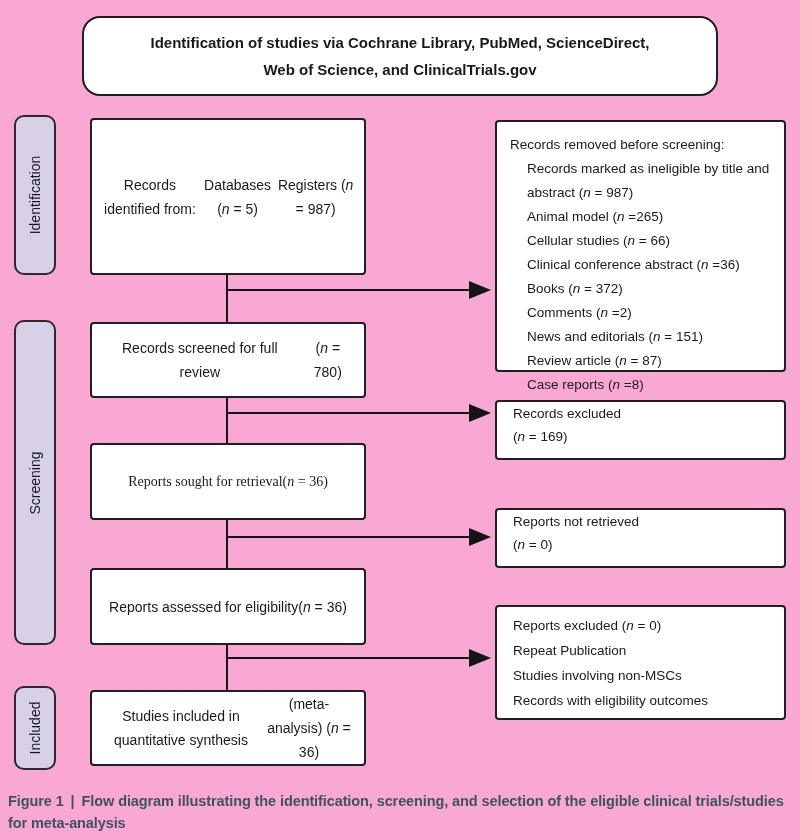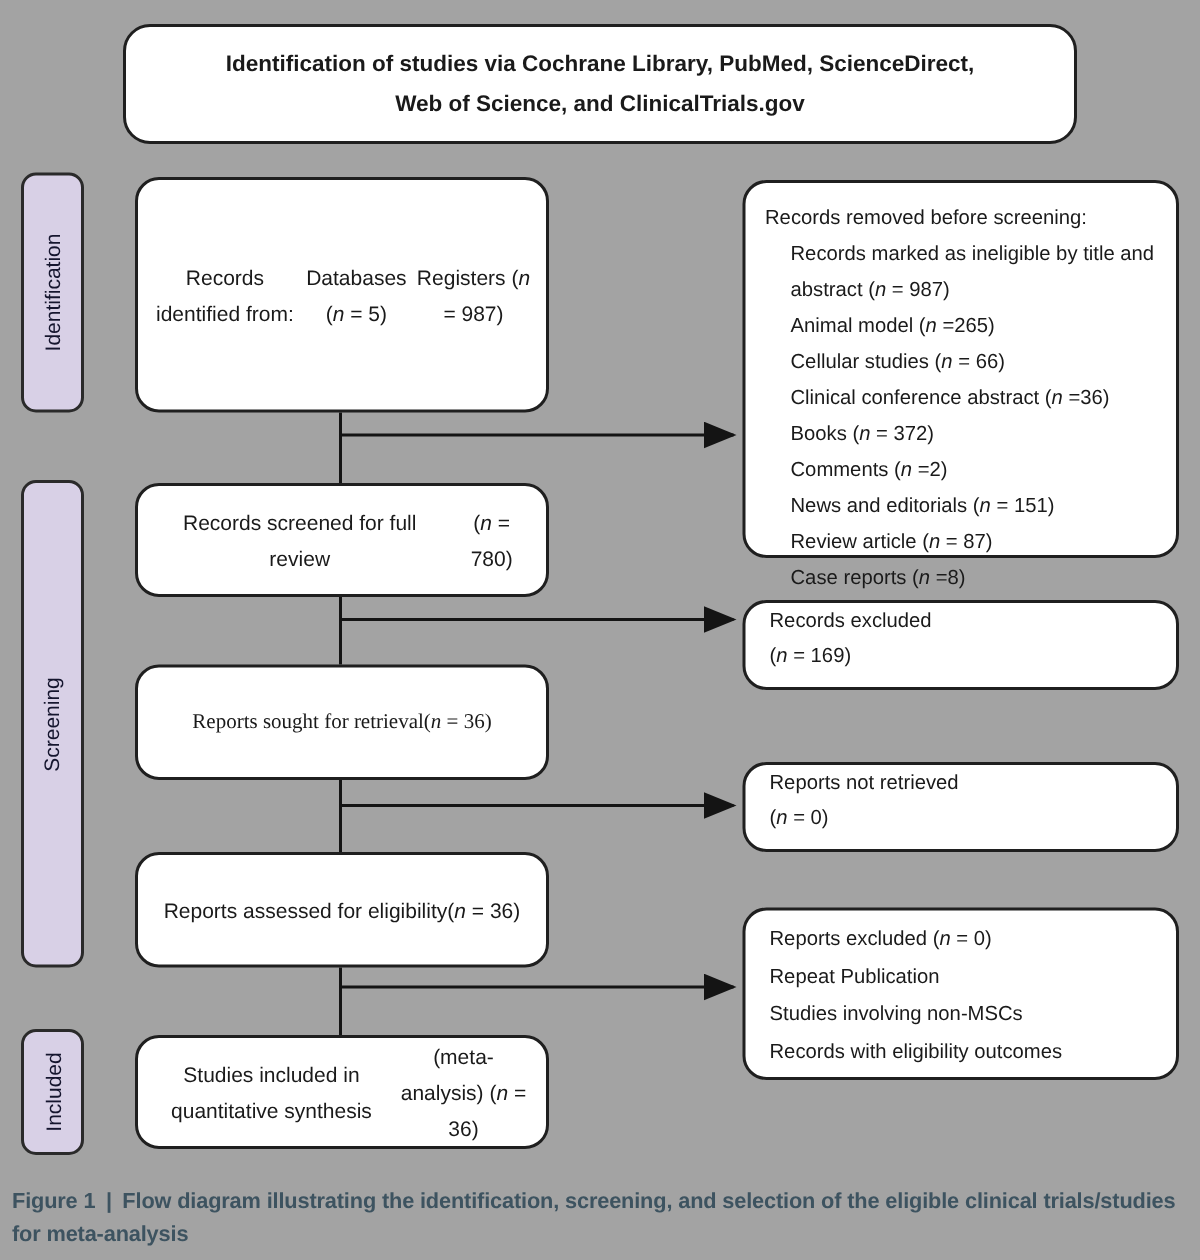--- a/index.html
+++ b/index.html
@@ -1,22 +1,22 @@
 <!DOCTYPE html>
 <html style="--stageFill: #d8d0e6; --lineColor: #141414; --captionColor: #3d5360;"><head>
 <meta charset="utf-8">
 <style>
   html,body{margin:0;padding:0;background:#ffffff;}
   #canvas{
-    position:relative;width:800px;height:840px;background:#a3a3a3;
+    position:relative;width:800px;height:840px;background:#f9a8d4;
     font-family:"Liberation Sans",sans-serif;color:#1a1a1a;overflow:hidden;
   }
   .box{
     position:absolute;box-sizing:border-box;background:#ffffff;
-    border:2px solid #1f1f1f;border-radius:16px;
+    border:2px solid #1f1f1f;border-radius:4px;
   }
   .title-box{
     display:flex;flex-direction:column;justify-content:center;align-items:center;
     text-align:center;font-weight:bold;font-size:15px;line-height:27px;border-radius:18px;
   }
   .center-box{
     display:flex;flex-direction:row;justify-content:center;align-items:center;
     text-align:center;font-size:14px;line-height:24px;padding:0 8px;
   }
   .stage{

